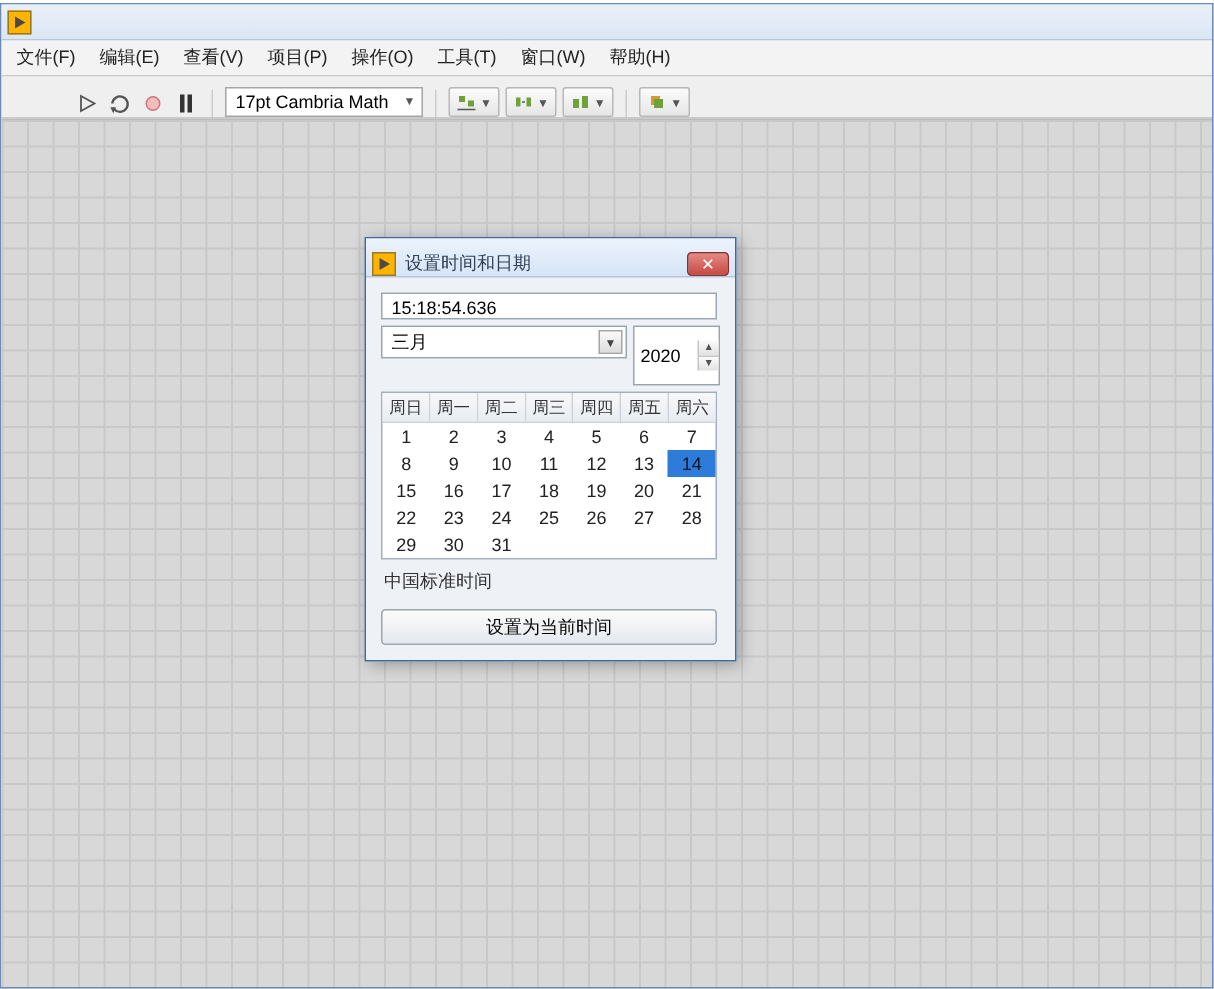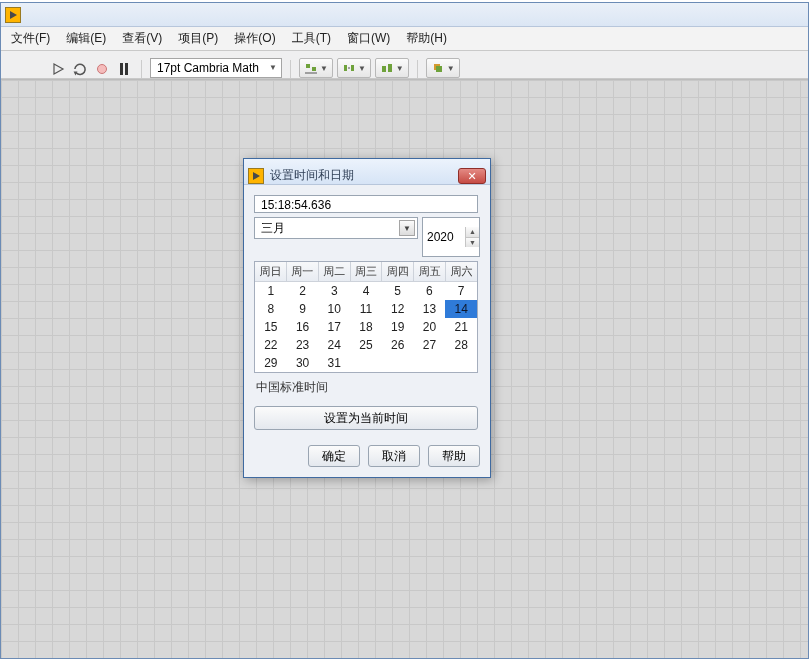--- a/index.html
+++ b/index.html
@@ -194,21 +194,21 @@
     text-align:center;padding:2px 0;font-size:12px;color:#222;
   }
   .cal-cell.sel{background:#2f7bd9;color:#0f172a;}
   .tz-label{font-size:12px;color:#333;margin:4px 0 10px 2px;}
   .big-btn{
     width:224px;height:24px;
     background:linear-gradient(#fbfbfb,#e4e8ee);
     border:1px solid #9aa5b2;
     border-radius:3px;
     display:flex;align-items:center;justify-content:center;
-    margin-bottom:15px;
+    margin-bottom:0;
   }
   .btn-row{display:flex;justify-content:flex-end;gap:8px;}
   .dlg-btn{
     width:52px;height:22px;
     background:linear-gradient(#fbfbfb,#e4e8ee);
     border:1px solid #9aa5b2;border-radius:3px;
     display:flex;align-items:center;justify-content:center;
   }
 </style>
 </head>
@@ -376,25 +376,14 @@
           <div class="cal-cell"></div>
         </div>
     </div>
 
     <div class="tz-label">中国标准时间</div>
 
     <div class="big-btn">
       <span>设置为当前时间</span>
     </div>
 
-    <div class="btn-row">
-      <div class="dlg-btn">
-        <span>确定</span>
-      </div>
-      <div class="dlg-btn">
-        <span>取消</span>
-      </div>
-      <div class="dlg-btn">
-        <span>帮助</span>
-      </div>
-    </div>
   </div>
 </div>
 
 </body></html>

